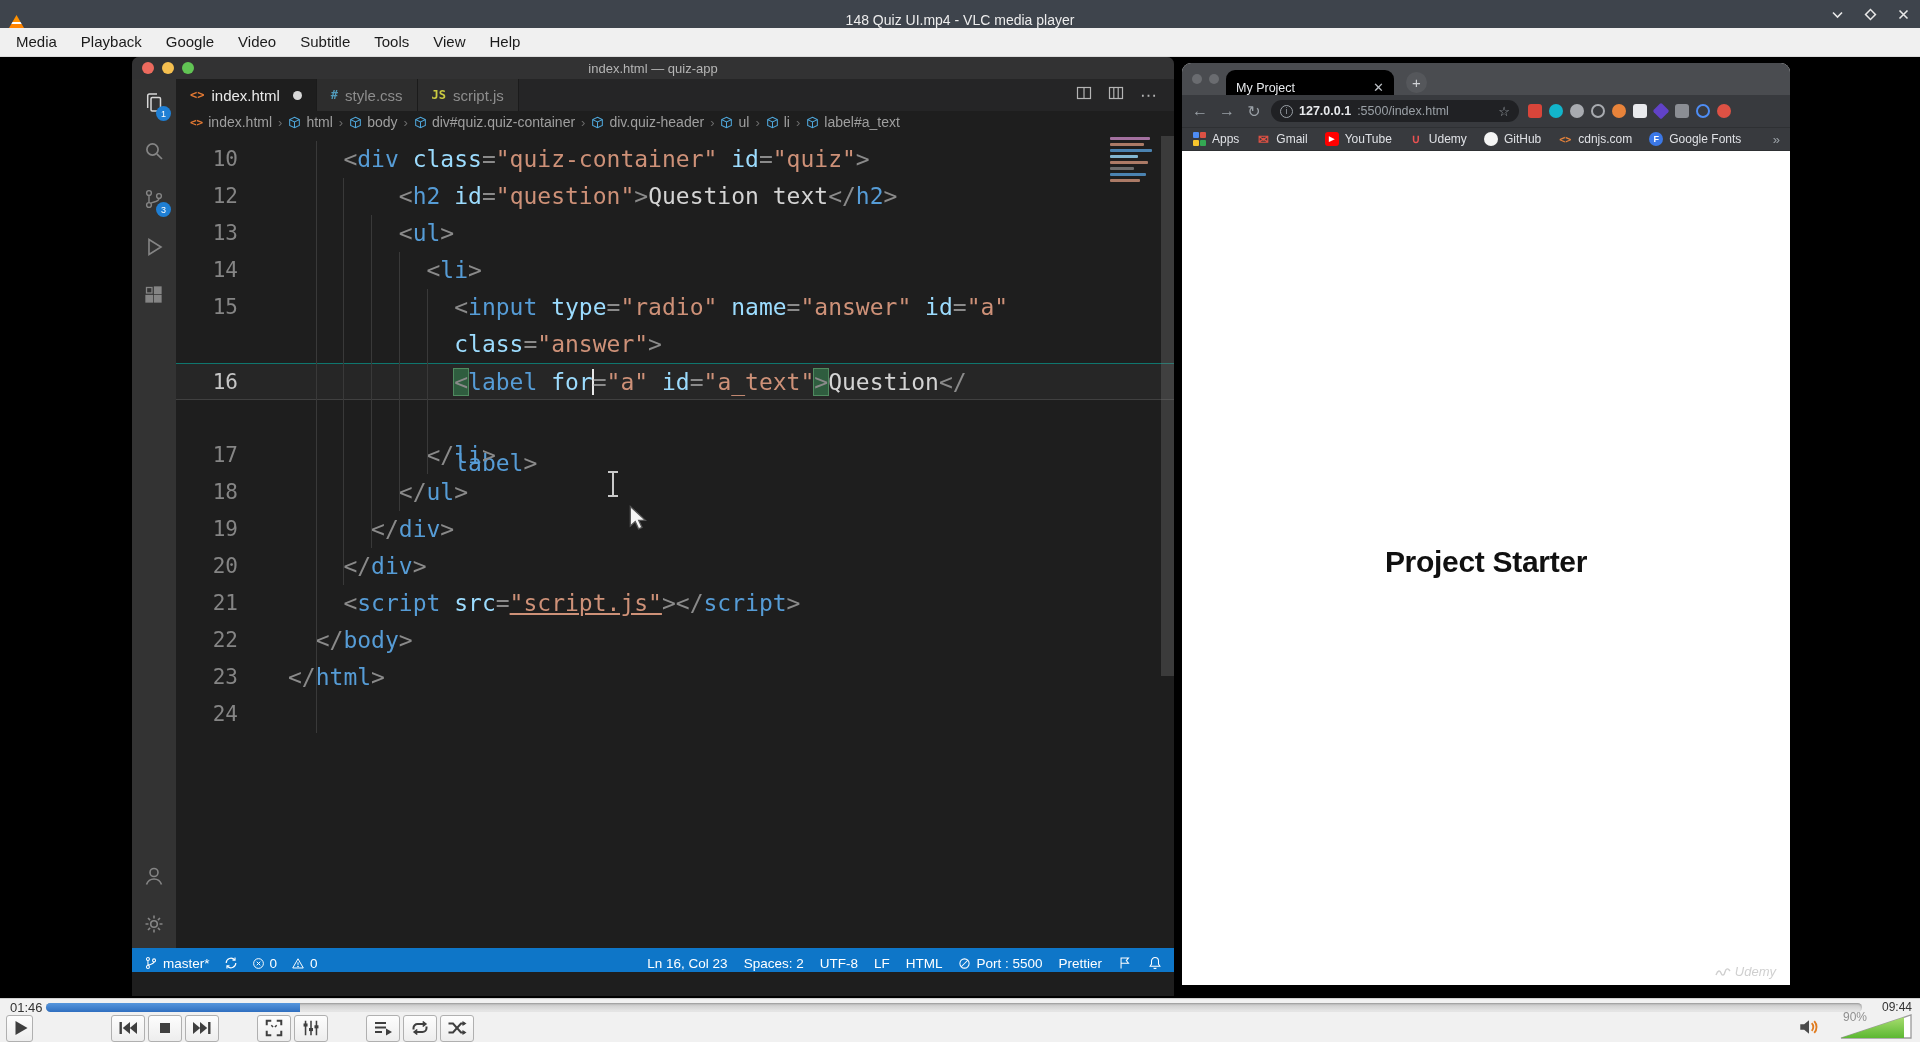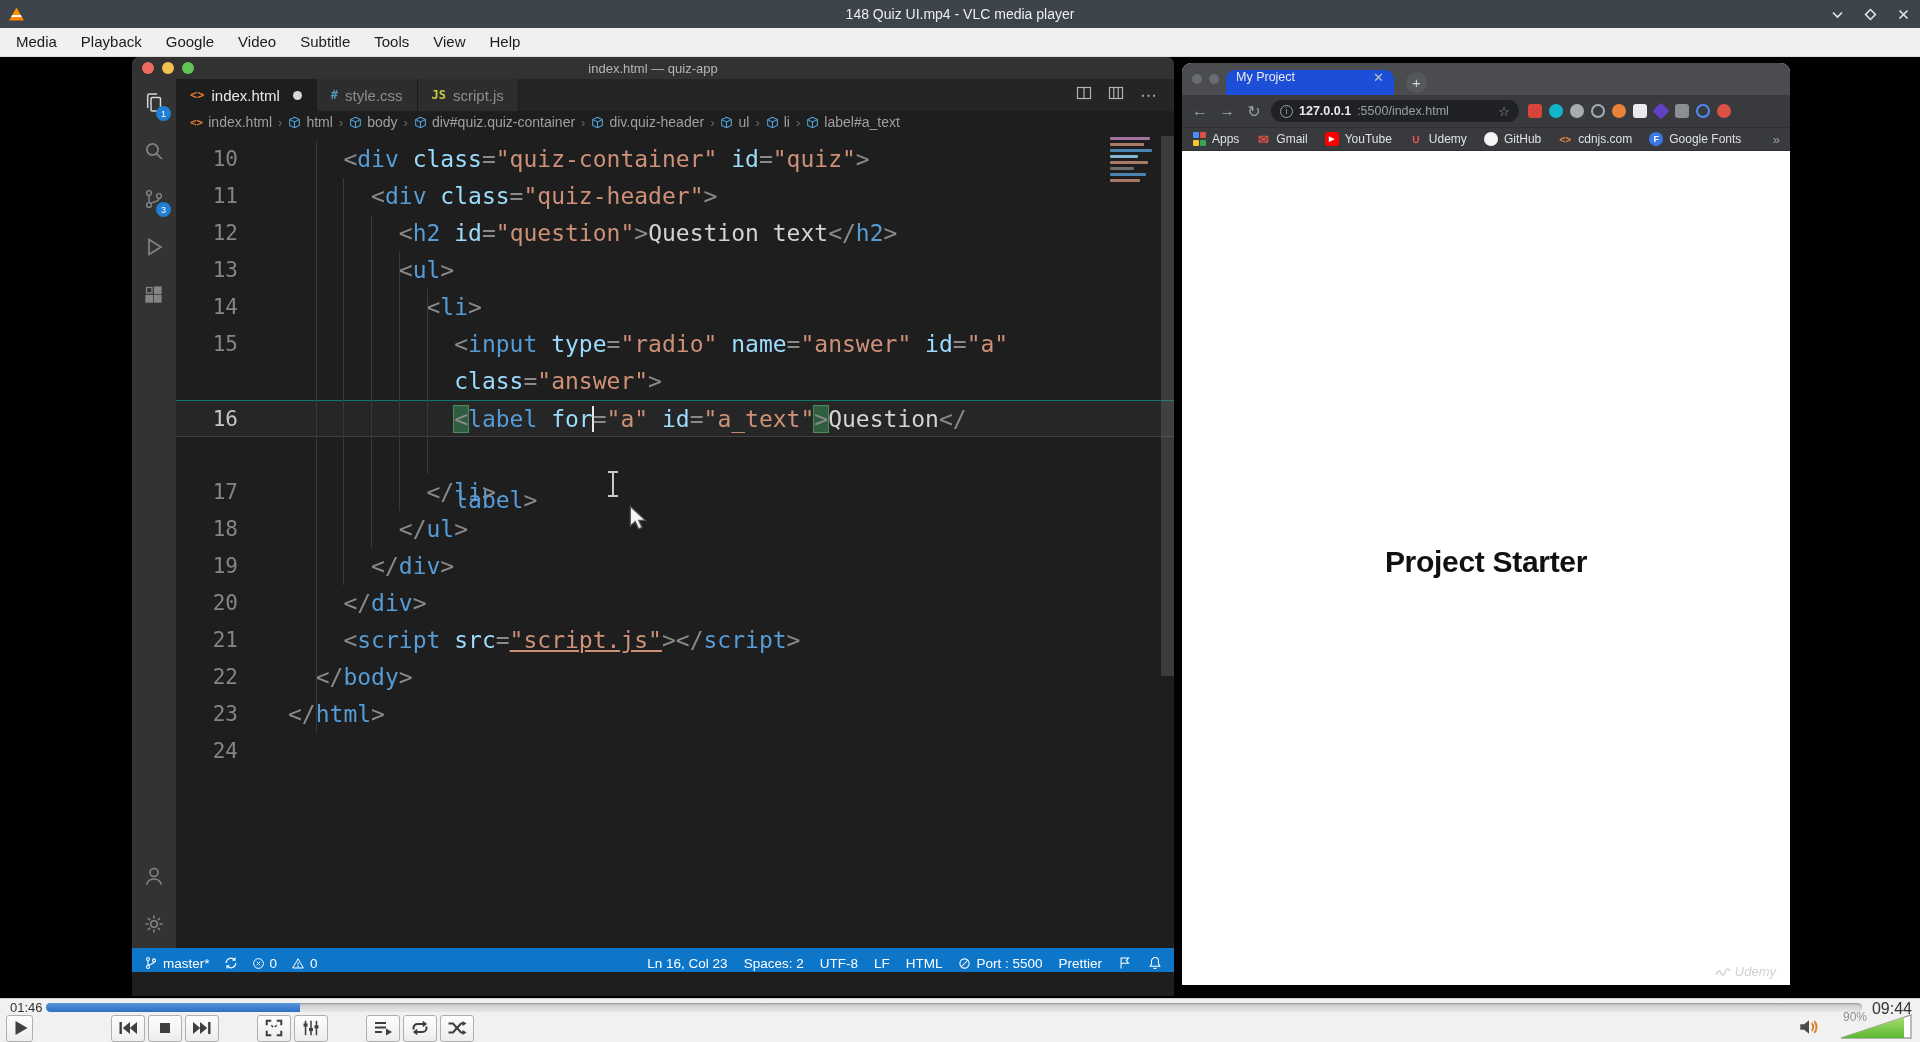--- a/index.html
+++ b/index.html
@@ -1,21 +1,21 @@
 <!DOCTYPE html>
 <html><head>
 <meta charset="utf-8">
 <style>
   * { margin:0; padding:0; box-sizing:border-box; }
   html,body { width:1920px; height:1042px; overflow:hidden; background:#000;
               font-family:"Liberation Sans", sans-serif; }
 
   
   #vlc-titlebar { position:absolute; left:0; top:0; width:1920px; height:28px;
-    background:#3e444c; display:flex; align-items:center; }
+    background:#3e444c; display:flex; align-items:flex-end; }
   #vlc-cone { width:15px; height:13px; margin-left:9px;
     clip-path:polygon(50% 0,100% 100%,0 100%);
     background:linear-gradient(180deg,#ff9100 0 52%,#ffffff 52% 70%,#ff8400 70%); }
   #vlc-title { position:absolute; left:0; right:0; text-align:center; color:#ededed;
     font-size:14px; pointer-events:none; }
   #win-controls { position:absolute; right:10px; top:0; height:28px; display:flex;
     align-items:center; gap:20px; }
   #win-controls svg { display:block; }
 
   #vlc-menubar { position:absolute; left:0; top:28px; width:1920px; height:29px;
@@ -96,21 +96,21 @@
   #ibeam:before { top:-2px; } #ibeam:after { bottom:-2px; }
   #pointer { position:absolute; left:628px; top:448px; }
 
   
   #browser { position:absolute; left:1182px; top:6px; width:608px; height:922px;
     border-radius:9px 9px 0 0; background:#fff; }
   #b-top { height:32px; background:#4a4c50; border-radius:9px 9px 0 0; position:relative; }
   .bdots { position:absolute; left:10px; top:11px; display:flex; gap:7px; }
   .bdot { width:10px; height:10px; border-radius:50%; background:#6a6c70; }
   #b-tab { position:absolute; left:44px; top:7px; width:168px; height:25px;
-    background:#1d4ed8; border-radius:9px 9px 0 0; display:flex; align-items:flex-start;
+    background:#000000; border-radius:9px 9px 0 0; display:flex; align-items:flex-end;
     padding:0 10px; color:#e8eaed; font-size:12.5px; }
   #b-tab .tclose { margin-left:auto; color:#bdc1c6; font-size:13px; }
   #b-newtab { position:absolute; left:224px; top:9px; width:21px; height:21px;
     border-radius:50%; background:#55575b; color:#d0d2d6; font-size:15px;
     display:flex; align-items:center; justify-content:center; }
   #b-toolbar { height:32px; background:#383a3e; display:flex; align-items:center;
     padding:0 8px; gap:7px; }
   .navic { color:#9aa0a6; font-size:16px; width:20px; text-align:center; }
   #omnibox { width:248px; height:22px; border-radius:11px; background:#202124;
     display:flex; align-items:center; padding:0 9px; gap:6px; font-size:12.5px; }
@@ -135,21 +135,21 @@
   #b-page { position:relative; height:835px; background:#ffffff; border-top:1px solid #2e3033; }
   #page-heading { position:absolute; left:0; right:0; top:394px; text-align:center;
     font-size:30px; font-weight:bold; color:#101010; letter-spacing:-0.3px; }
   #watermark { position:absolute; right:14px; bottom:6px; color:#a9a9a9; opacity:.55;
     font-size:13px; font-style:italic; display:flex; align-items:center; gap:4px; }
 
   
   #vlc-controls { position:absolute; left:0; top:998px; width:1920px; height:44px;
     background:#f1f1f1; border-top:1px solid #cfcfcf; }
   #time-left { position:absolute; left:10px; top:1px; font-size:13px; color:#333;text-align:center; }
-  #time-right { position:absolute; right:8px; top:1px; font-size:16px; color:#333; }
+  #time-right { position:absolute; right:8px; top:1px; font-size:12px; color:#333; }
   #seek { position:absolute; left:46px; right:58px; top:4px; height:9px; border-radius:5px;
     background:linear-gradient(#c7c7c7,#e9e9e9); box-shadow:inset 0 1px 2px rgba(0,0,0,.25); }
   #seek-fill { height:100%; border-radius:5px 0 0 5px;
     background:linear-gradient(#5596dd,#2f6fc0); }
   #btn-row { position:absolute; left:6px; right:6px; top:15px; height:28px;
     display:flex; align-items:center; }
   .vbtn { height:27px; background:linear-gradient(#fdfdfd,#ededed);
     border:1px solid #b0b0b0; border-radius:3px; display:flex; align-items:center;
     justify-content:center; }
   .vbtn svg { display:block; }
@@ -349,21 +349,20 @@
                 <svg width="13" height="13" viewBox="0 0 14 14" fill="none" stroke="#4fa8dd" stroke-width="1.1">
                   <path d="M7 1.3l5.2 2.6v6.2L7 12.7 1.8 10.1V3.9zM1.8 3.9L7 6.5l5.2-2.6M7 6.5v6.2"></path>
                 </svg>
               </span>
               <span>label#a_text</span>
             </span>
           </div>
         <div id="editor">
           <div id="code">
               <div class="crow"><span class="ln">10</span><span class="ct" style="padding-left: 79.4px;"><span class="c-p">&lt;</span><span class="c-t">div</span><span class="c-x"> </span><span class="c-a">class</span><span class="c-p">=</span><span class="c-s">"quiz-container"</span><span class="c-x"> </span><span class="c-a">id</span><span class="c-p">=</span><span class="c-s">"quiz"</span><span class="c-p">&gt;</span></span></div>
-              <div class="crow"><span class="ln">11</span><span class="ct" style="padding-left: 107.1px;"><span class="c-p">&lt;</span><span class="c-t">div</span><span class="c-x"> </span><span class="c-a">class</span><span class="c-p">=</span><span class="c-s">"quiz-header"</span><span class="c-p">&gt;</span></span></div>
               <div class="crow"><span class="ln">12</span><span class="ct" style="padding-left: 134.8px;"><span class="c-p">&lt;</span><span class="c-t">h2</span><span class="c-x"> </span><span class="c-a">id</span><span class="c-p">=</span><span class="c-s">"question"</span><span class="c-p">&gt;</span><span class="c-x">Question text</span><span class="c-p">&lt;/</span><span class="c-t">h2</span><span class="c-p">&gt;</span></span></div>
               <div class="crow"><span class="ln">13</span><span class="ct" style="padding-left: 134.8px;"><span class="c-p">&lt;</span><span class="c-t">ul</span><span class="c-p">&gt;</span></span></div>
               <div class="crow"><span class="ln">14</span><span class="ct" style="padding-left: 162.5px;"><span class="c-p">&lt;</span><span class="c-t">li</span><span class="c-p">&gt;</span></span></div>
               <div class="crow"><span class="ln">15</span><span class="ct" style="padding-left: 190.2px;"><span class="c-p">&lt;</span><span class="c-t">input</span><span class="c-x"> </span><span class="c-a">type</span><span class="c-p">=</span><span class="c-s">"radio"</span><span class="c-x"> </span><span class="c-a">name</span><span class="c-p">=</span><span class="c-s">"answer"</span><span class="c-x"> </span><span class="c-a">id</span><span class="c-p">=</span><span class="c-s">"a"</span></span></div>
               <div class="crow"><span class="ln"></span><span class="ct" style="padding-left: 190.2px;"><span class="c-a">class</span><span class="c-p">=</span><span class="c-s">"answer"</span><span class="c-p">&gt;</span></span></div>
               <div class="crow cur"><span class="ln">16</span><span class="ct" style="padding-left: 190.2px;"><span class="hb">&lt;</span><span class="c-t">label</span><span class="c-x"> </span><span class="c-a">for</span><span class="caret"></span><span class="c-p">=</span><span class="c-s">"a"</span><span class="c-x"> </span><span class="c-a">id</span><span class="c-p">=</span><span class="c-s">"a_text"</span><span class="hb">&gt;</span><span class="c-x">Question</span><span class="c-p">&lt;/</span></span></div>
               <div class="crow"><span class="ln"></span><span class="ct" style="padding-left: 190.2px; margin-top: 45px;"><span class="c-t">label</span><span class="c-p">&gt;</span></span></div>
               <div class="crow"><span class="ln">17</span><span class="ct" style="padding-left: 162.5px;"><span class="c-p">&lt;/</span><span class="c-t">li</span><span class="c-p">&gt;</span></span></div>
               <div class="crow"><span class="ln">18</span><span class="ct" style="padding-left: 134.8px;"><span class="c-p">&lt;/</span><span class="c-t">ul</span><span class="c-p">&gt;</span></span></div>
               <div class="crow"><span class="ln">19</span><span class="ct" style="padding-left: 107.1px;"><span class="c-p">&lt;/</span><span class="c-t">div</span><span class="c-p">&gt;</span></span></div>

